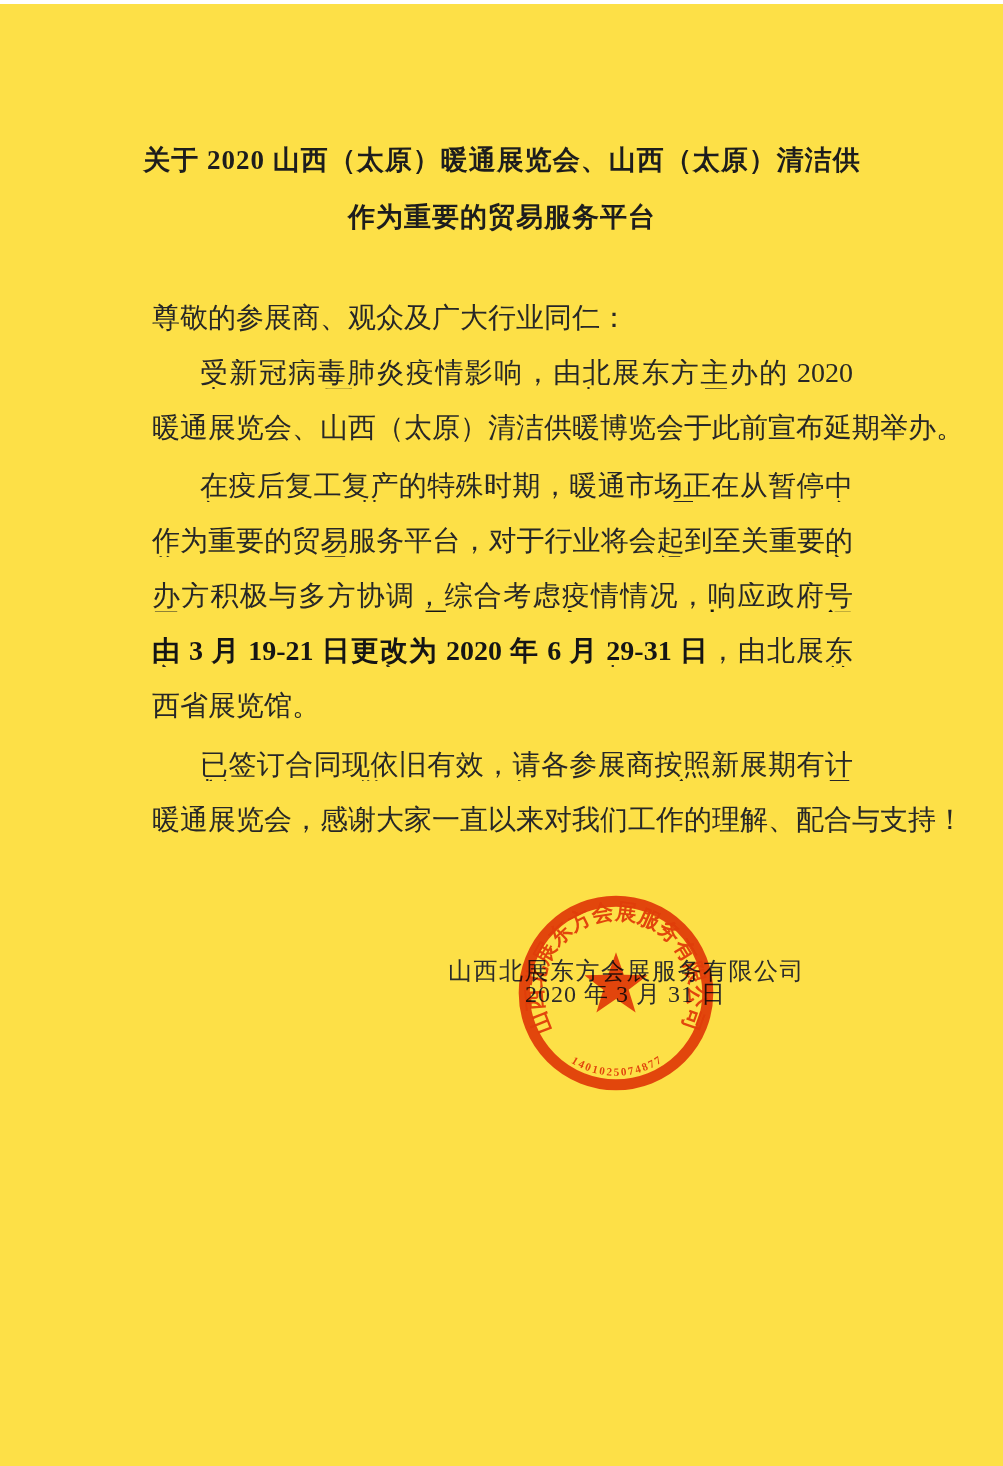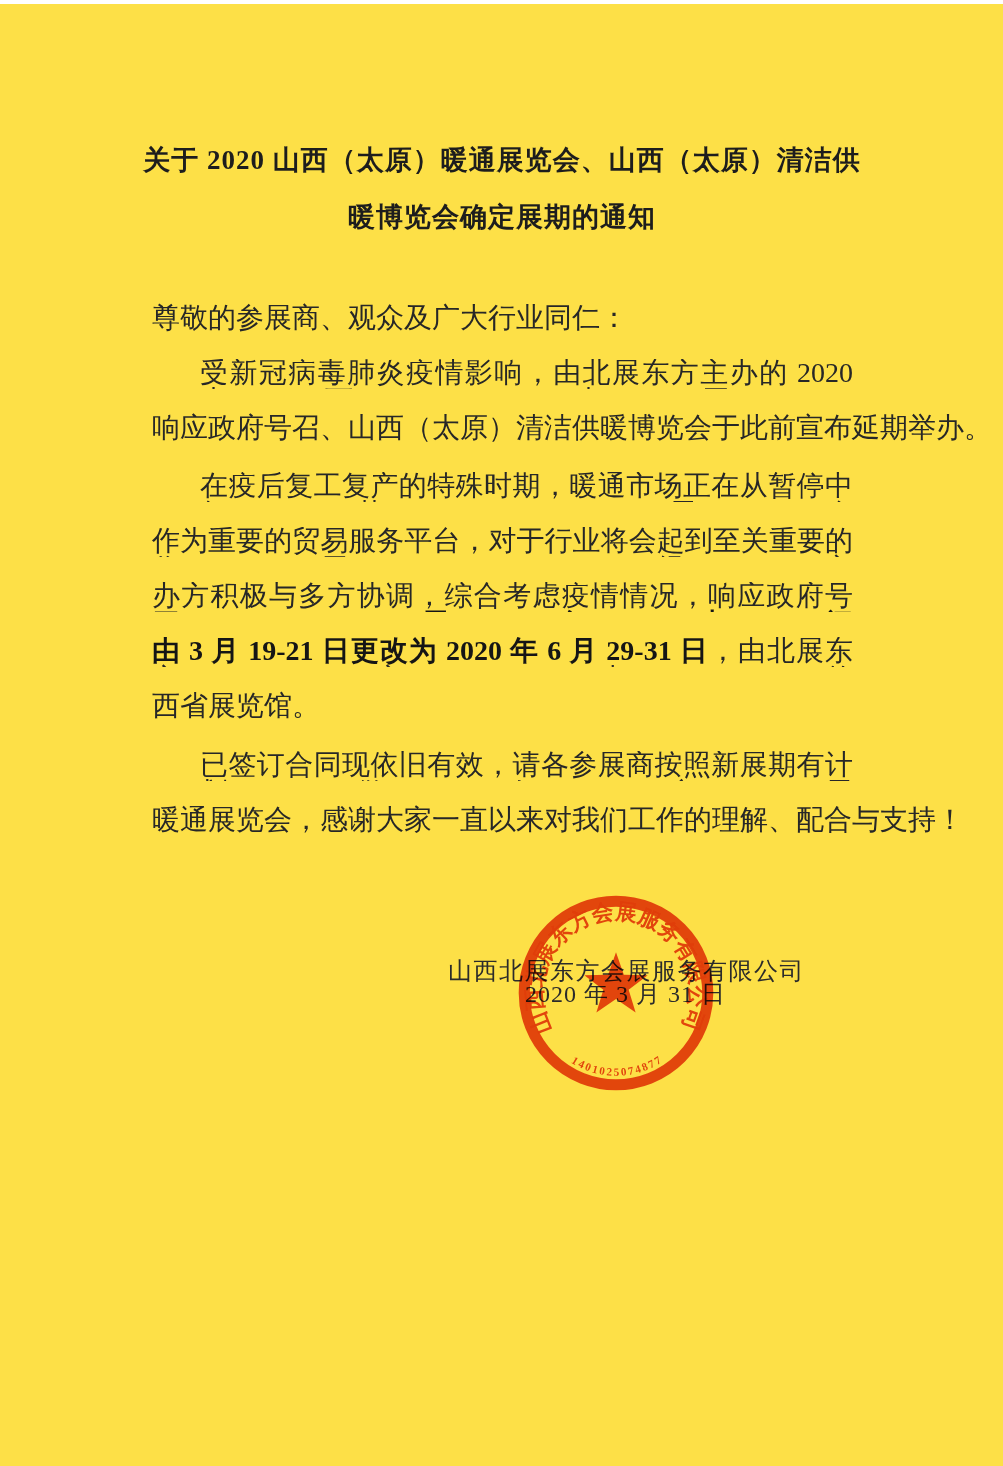--- a/index.html
+++ b/index.html
@@ -87,27 +87,27 @@
     font-family: "Liberation Serif", "DejaVu Serif", serif;
   }
 </style>
 </head>
 <body>
 
 <div class="page">
 
   <h1 class="doc-title">
     <span class="tline">关于 2020 山西（太原）暖通展览会、山西（太原）清洁供</span>
-    <span class="tline">暖博览会确定展期的通知</span>
+    <span class="tline">作为重要的贸易服务平台</span>
   </h1>
 
   <div id="bodyLines">
       <div class="body-line" style="top: 300px; left: 152px; width: 701px;"><span class="seg">尊敬的参展商、观众及广大行业同仁：</span></div>
       <div class="body-line just" style="top: 355px; left: 200px; width: 653px;"><span class="seg">受新冠病毒肺炎疫情影响，由北展东方主办的 2020 山西（太原）</span></div>
-      <div class="body-line" style="top: 410px; left: 152px; width: 701px;"><span class="seg">响应政府号召、山西（太原）清洁供暖博览会于此前宣布延期举办。</span></div>
+      <div class="body-line" style="top: 410px; left: 152px; width: 701px;"><span class="seg">暖通展览会、山西（太原）清洁供暖博览会于此前宣布延期举办。</span></div>
       <div class="body-line just" style="top: 468px; left: 200px; width: 653px;"><span class="seg">在疫后复工复产的特殊时期，暖通市场正在从暂停中复苏，展会</span></div>
       <div class="body-line just" style="top: 523px; left: 152px; width: 701px;"><span class="seg">作为重要的贸易服务平台，对于行业将会起到至关重要的作用。经主</span></div>
       <div class="body-line just" style="top: 578px; left: 152px; width: 701px;"><span class="seg">办方积极与多方协调，综合考虑疫情情况，响应政府号召，</span><span class="seg bold">展会时间</span></div>
       <div class="body-line just" style="top: 633px; left: 152px; width: 701px;"><span class="seg bold">由 3 月 19-21 日更改为 2020 年 6 月 29-31 日</span><span class="seg">，由北展东方主办的</span></div>
       <div class="body-line" style="top: 688px; left: 152px; width: 701px;"><span class="seg">西省展览馆。</span></div>
       <div class="body-line just" style="top: 747px; left: 200px; width: 653px;"><span class="seg">已签订合同现依旧有效，请各参展商按照新展期有计划做好参展</span></div>
       <div class="body-line" style="top: 802px; left: 152px; width: 701px;"><span class="seg">暖通展览会，感谢大家一直以来对我们工作的理解、配合与支持！</span></div>
     </div>
 
   <div class="sig-company">山西北展东方会展服务有限公司</div>

